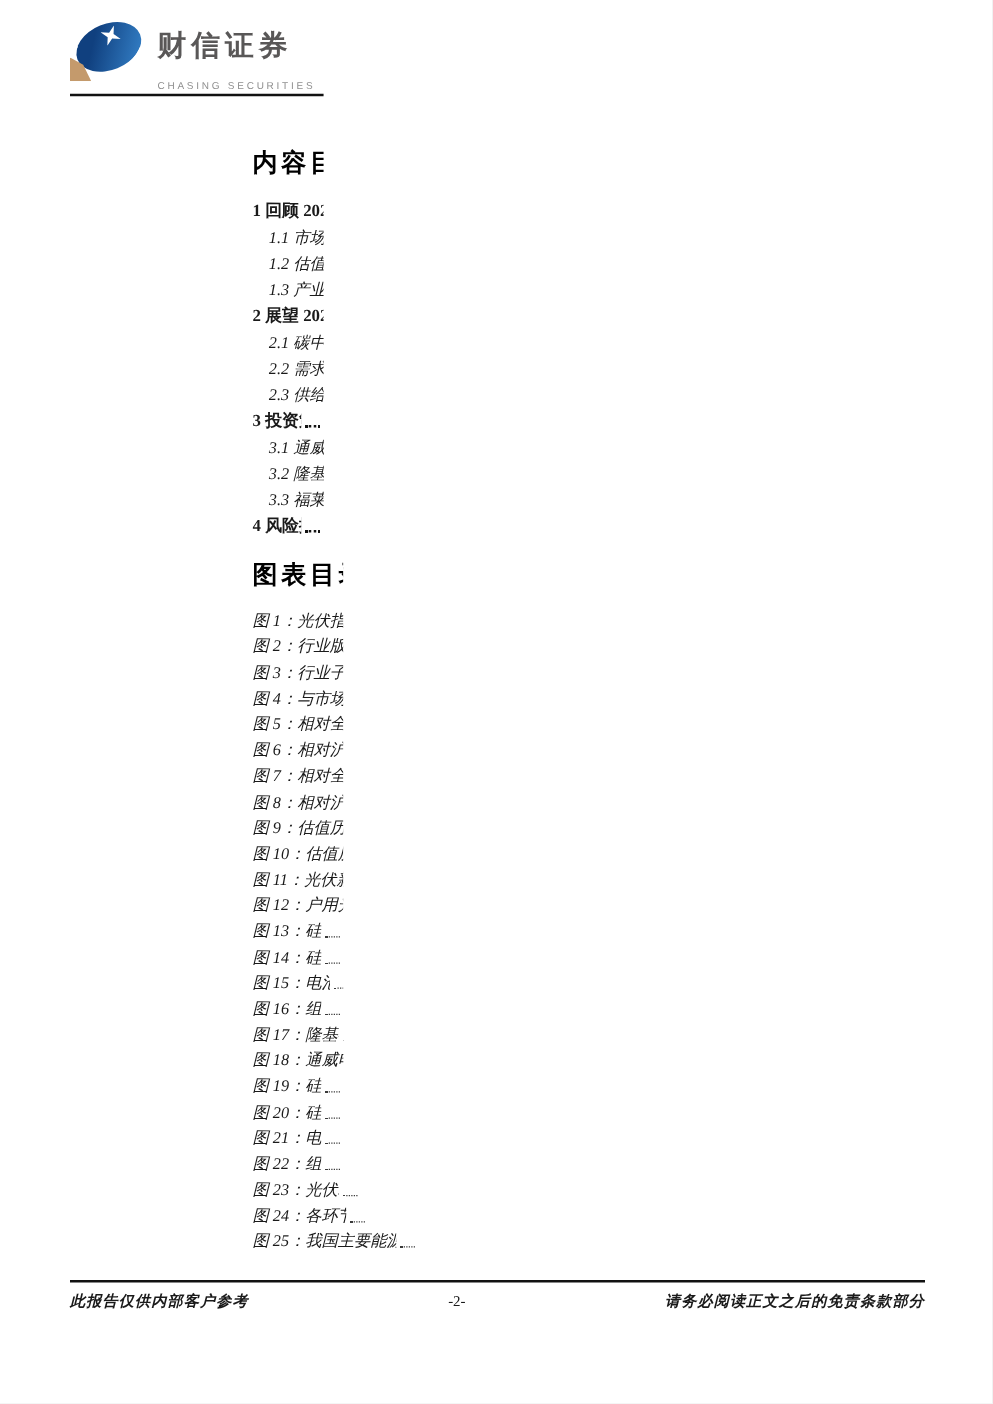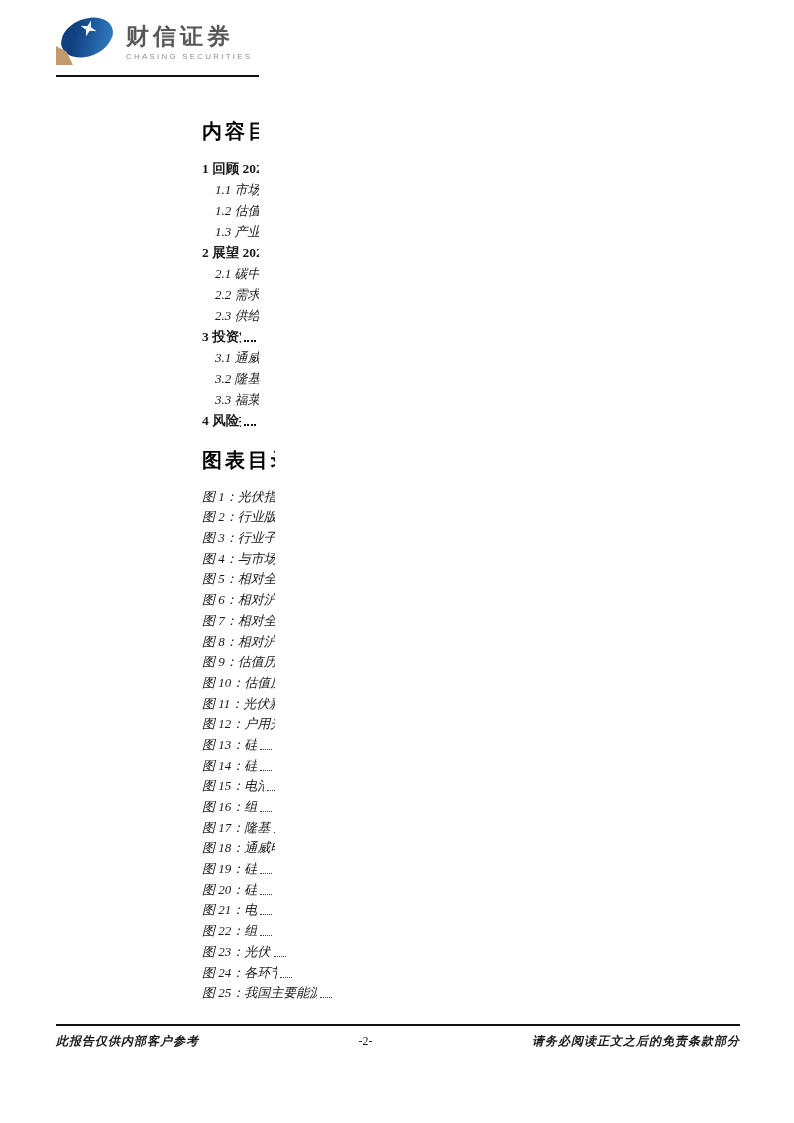--- a/index.html
+++ b/index.html
@@ -53,21 +53,21 @@
   }
   .brand-text{padding-top:8px;}
   .brand-cn{
     font-size:23px;font-weight:bold;color:var(--brand-gray);
     letter-spacing:4px;line-height:1.05;
     font-family:"Liberation Sans","DejaVu Sans",sans-serif;
   }
   .brand-en{
     font-size:8px;color:var(--brand-gray-light);letter-spacing:2.2px;
     font-family:"Liberation Sans","DejaVu Sans",sans-serif;
-    margin-top:4px;
+    margin-top:16px;
   }
   .report-type{
     position:absolute;right:0;bottom:2px;
     font-size:13px;font-style:italic;color:#222;
     letter-spacing:2px;
   }
   .header-rule{
     position:absolute;top:75px;left:56px;right:54px;
     border-top:2px solid #111;
   }

